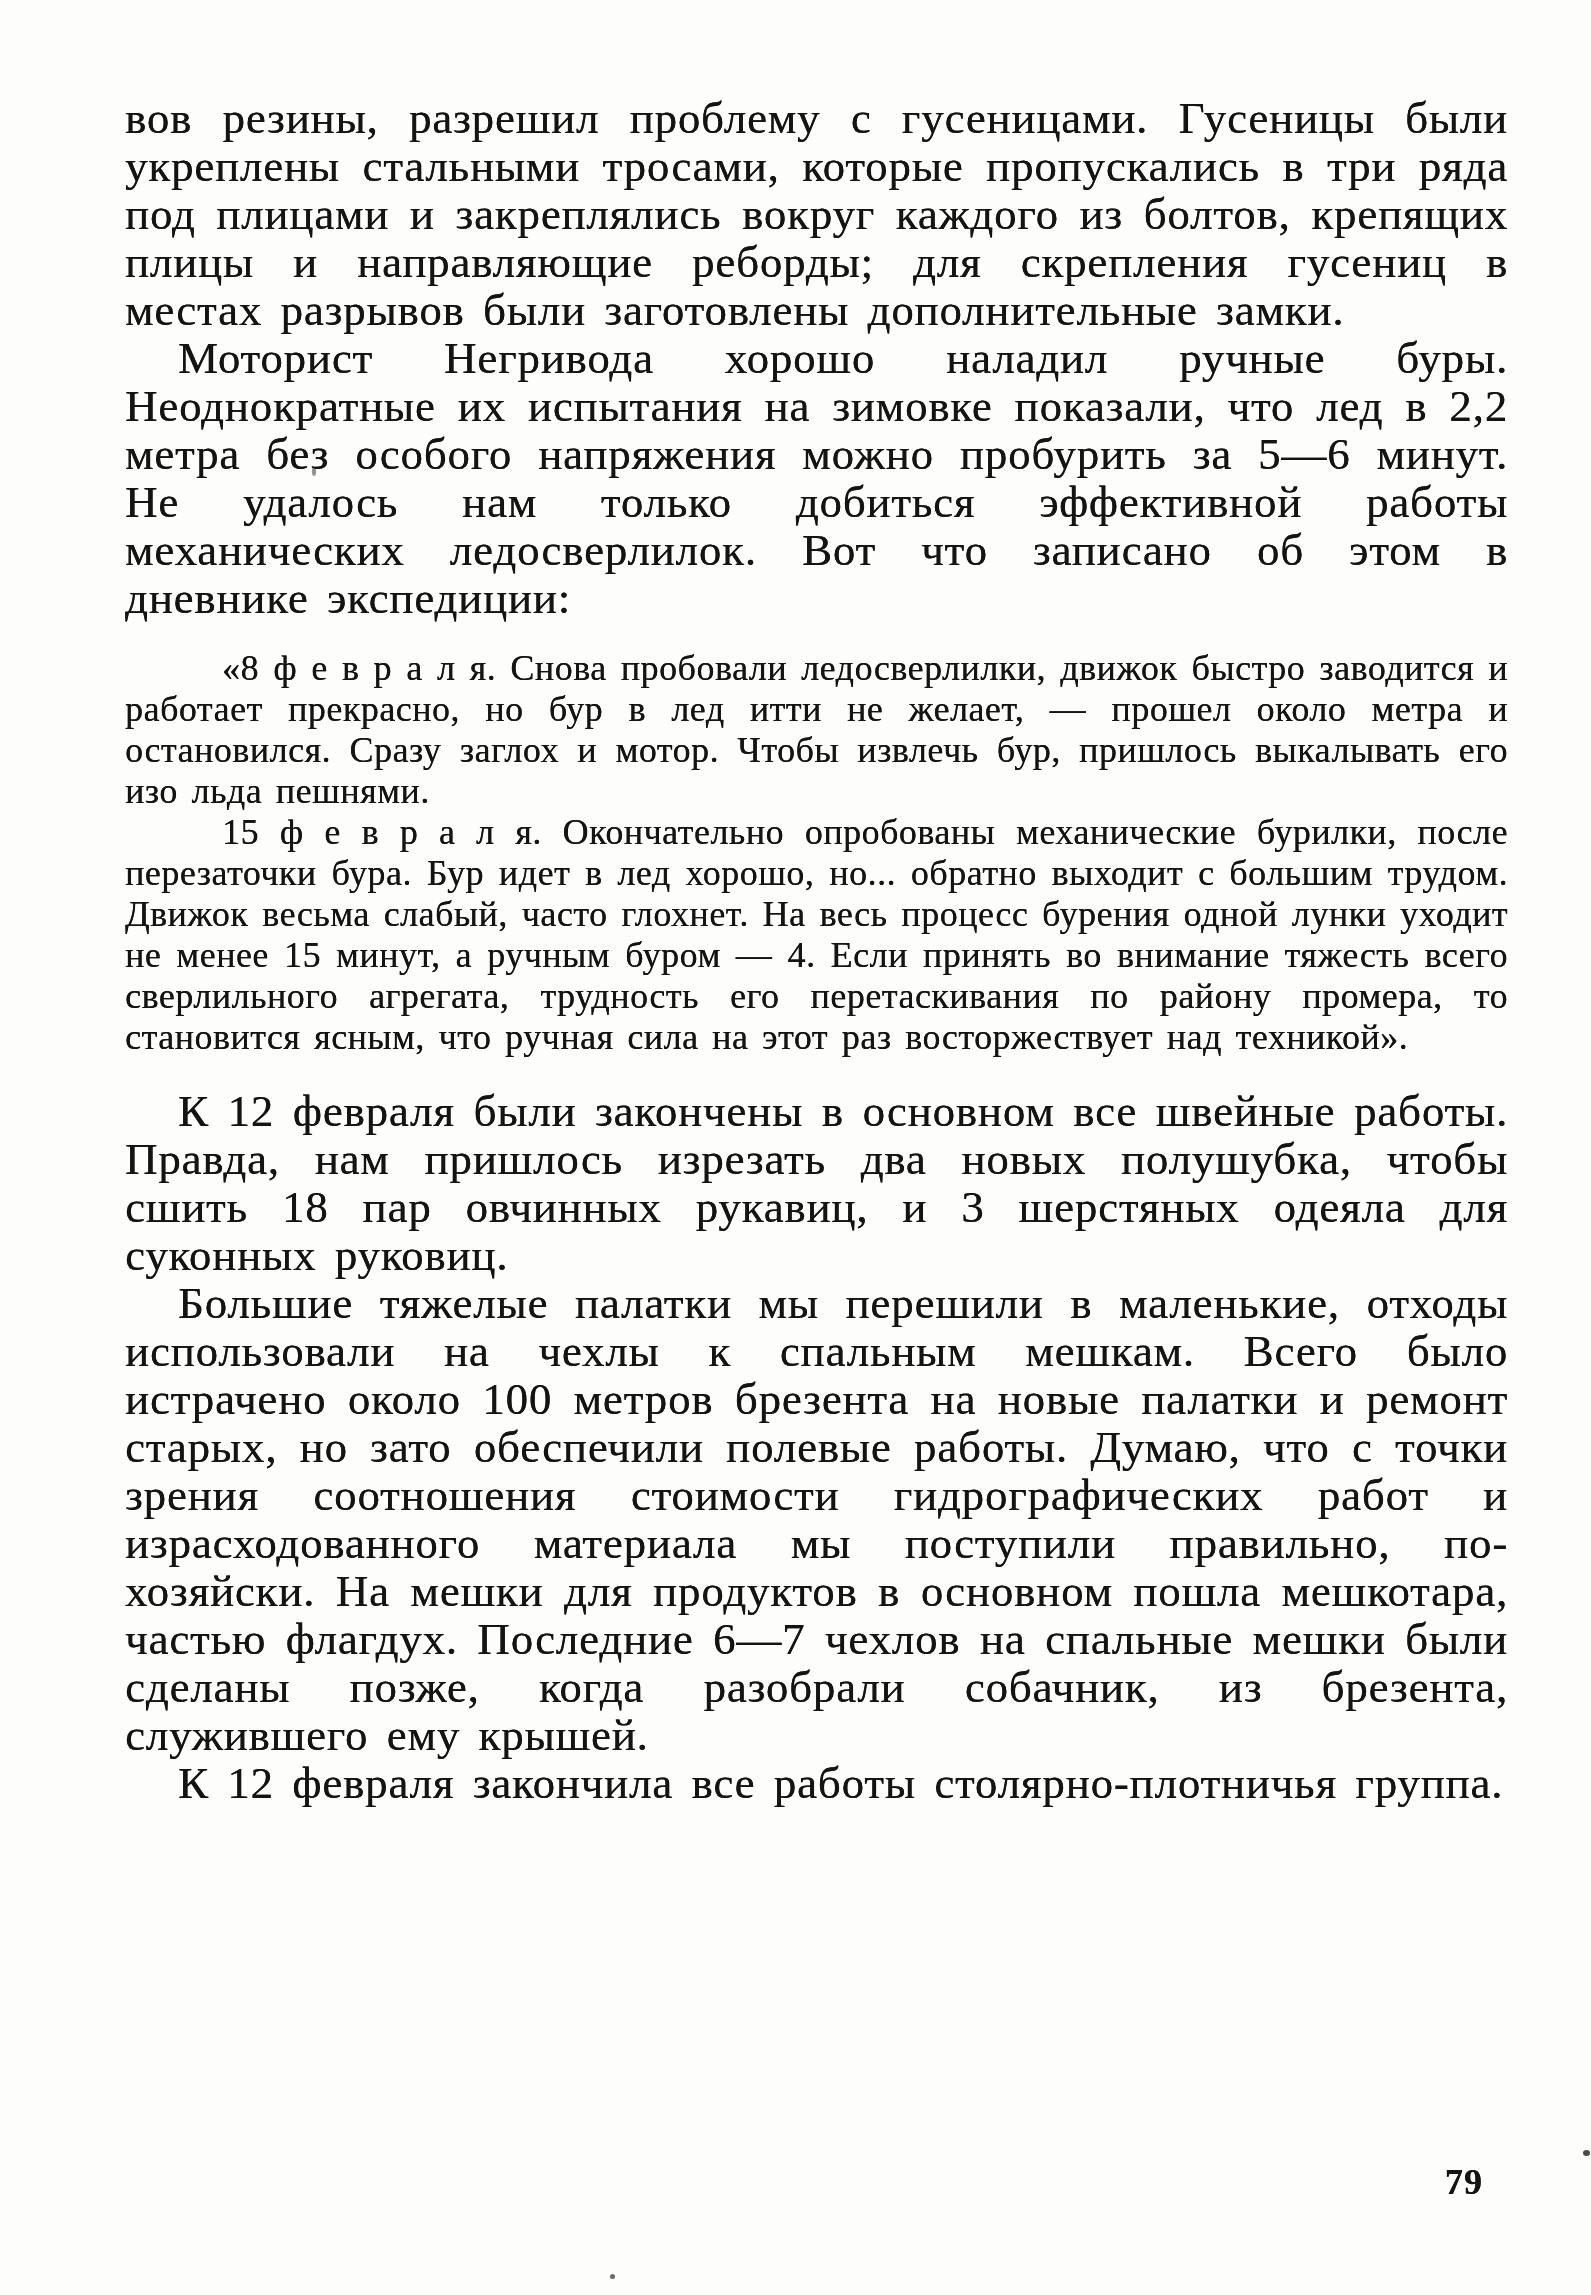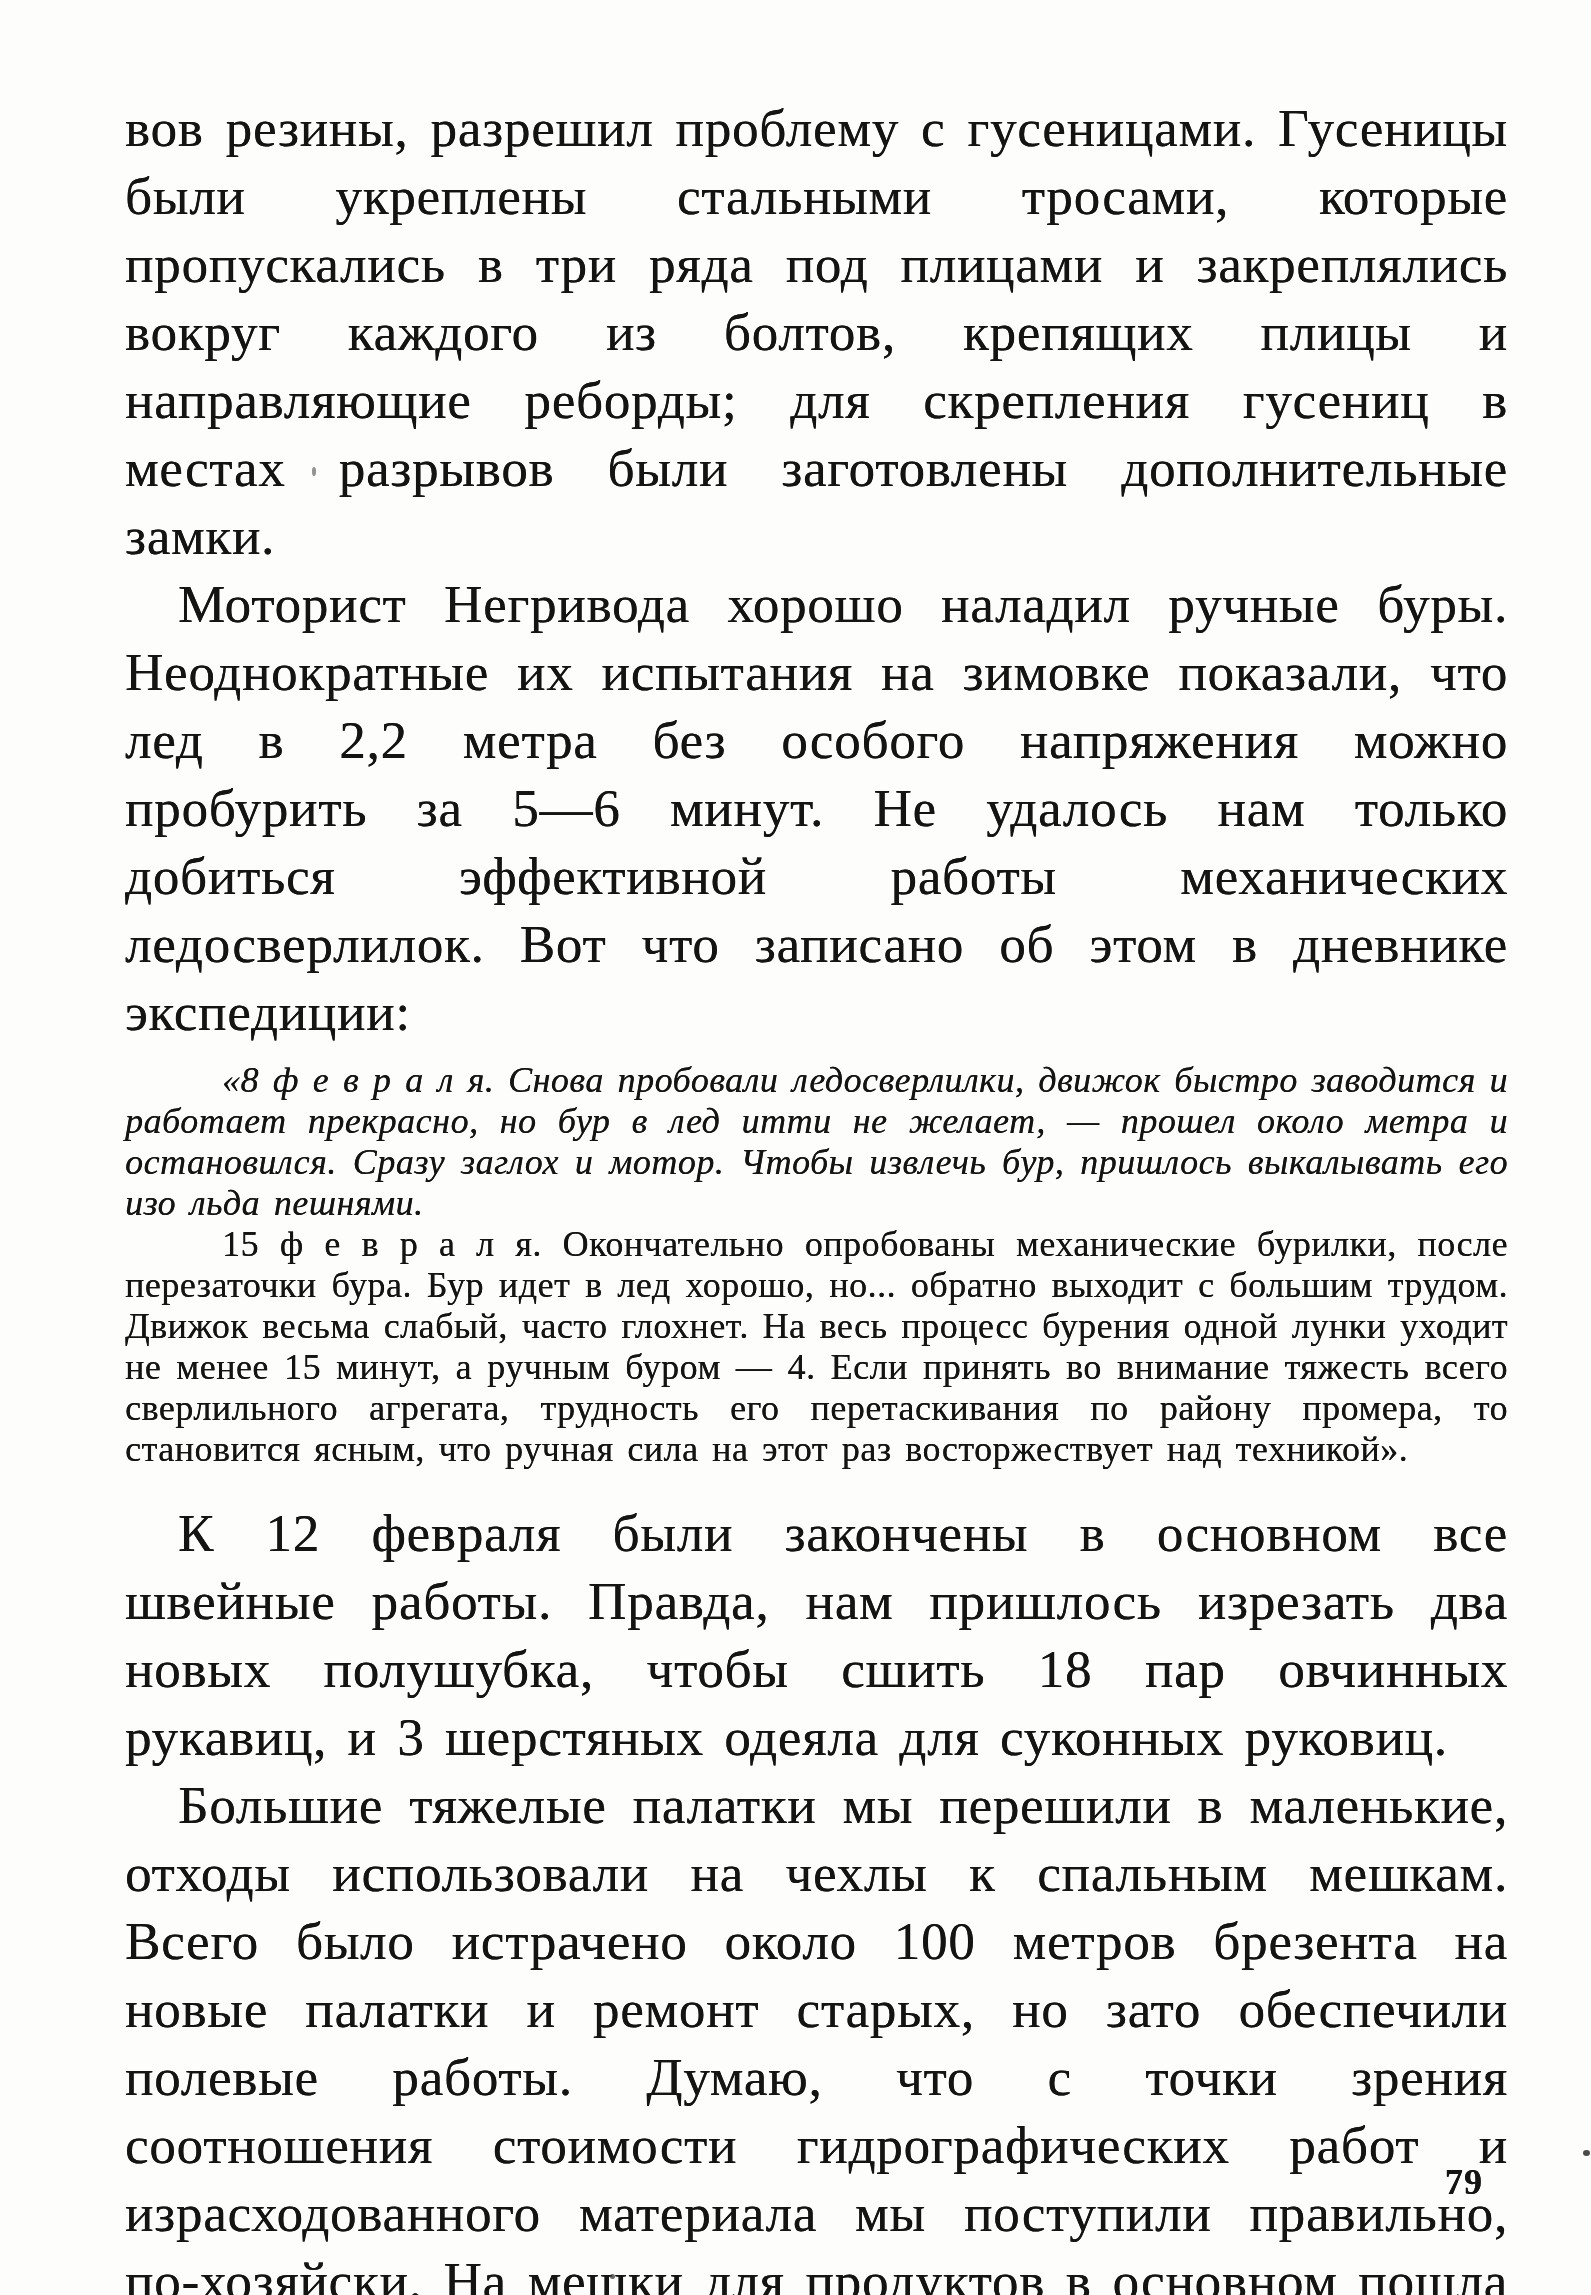--- a/index.html
+++ b/index.html
@@ -19,38 +19,37 @@
     overflow: hidden;
   }
   .text-column p {
     margin: 0;
     text-align: justify;
     hyphens: auto;
     -webkit-hyphens: auto;
     text-shadow: 0.2px 0 0 currentColor;
   }
   .body-para {
-    font-size: 53px;
-    line-height: 68px;
+    font-size: 45px;
+    line-height: 48px;
     letter-spacing: 0.8px;
     word-spacing: 6.4px;
   }
   .body-para.indent {
     text-indent: 53px;
   }
   .quote-para {
     font-size: 36px;
     line-height: 41px;
     letter-spacing: 0.5px;
     word-spacing: 4.2px;
     text-indent: 97px;
   }
   .quote-para.first-quote {
-    margin-top: 14px;
-    font-style: italic;
+    margin-top: 26px;
   }
   .quote-para.last-quote {
     margin-bottom: 29px;
   }
   .page-number {
     position: absolute;
     top: 2164px;
     right: 109px;
     font-size: 36px;
     line-height: 1;

